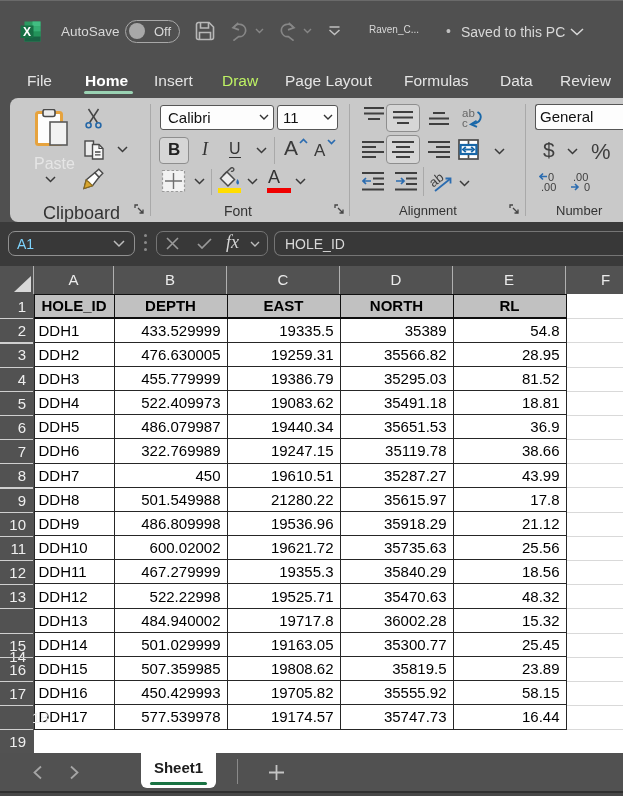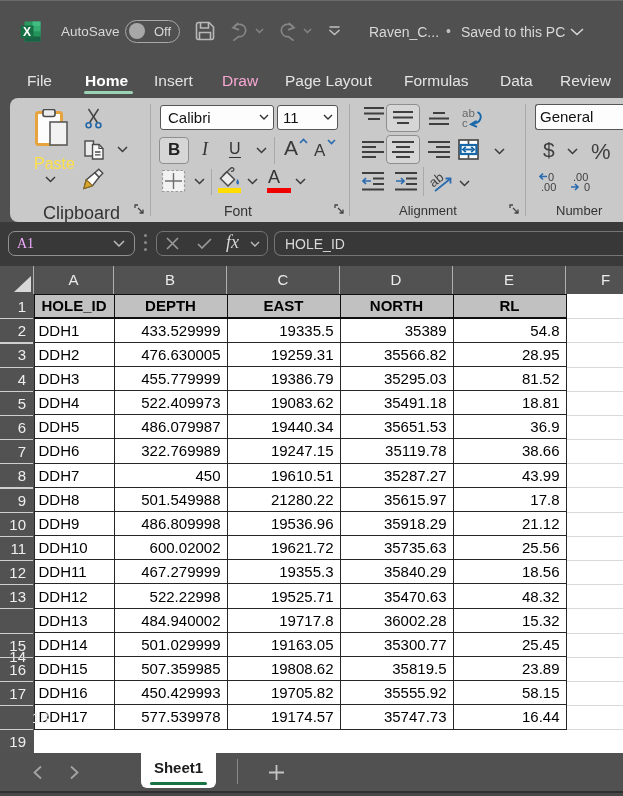--- a/index.html
+++ b/index.html
@@ -62,49 +62,49 @@
   </svg>
   <svg class="abs" style="left:303px;top:28px;" width="9" height="6" viewBox="0 0 9 6" fill="none" stroke="#878787" stroke-width="1.4">
     <path d="M1 1 L4.5 4.5 L8 1"></path>
   </svg>
 
   <svg class="abs" style="left:328px;top:26px;" width="13" height="10" viewBox="0 0 13 10" fill="none" stroke="#c0c0c0" stroke-width="1.5">
     <path d="M1.5 1 H11.5"></path>
     <path d="M1.5 4 L6.5 8.5 L11.5 4"></path>
   </svg>
 
-  <div class="abs" style="left:369px;top:24px;font-size:14px;color:#d8d8d8;">Raven_C...</div>
+  <div class="abs" style="left:369px;top:24px;font-size:10px;color:#d8d8d8;">Raven_C...</div>
   <div class="abs" style="left:446px;top:23px;font-size:14px;color:#c0c0c0;">•</div>
   <div class="abs" style="left:461px;top:24px;font-size:14px;color:#d8d8d8;">Saved to this PC</div>
   <svg class="abs" style="left:570px;top:28px;" width="14" height="8" viewBox="0 0 14 8" fill="none" stroke="#d8d8d8" stroke-width="1.5">
     <path d="M1 1 L7 6.5 L13 1"></path>
   </svg>
 
   <div class="abs" style="left:27px; top:72px;font-size:15.5px;color:#e4e4e4;">File</div>
   <div class="abs" style="left:85px; top:72px;font-size:15.5px;color:#ffffff;font-weight:700;">Home</div>
   <div class="abs" style="left:154px;top:72px;font-size:15.5px;color:#e4e4e4;">Insert</div>
-  <div class="abs" style="left:222px;top:72px;font-size:15.5px;color:#f9a8d4;">Draw</div>
+  <div class="abs" style="left:222px;top:72px;font-size:15.5px;color:#bef264;">Draw</div>
   <div class="abs" style="left:285px;top:72px;font-size:15.5px;color:#e4e4e4;">Page Layout</div>
   <div class="abs" style="left:404px;top:72px;font-size:15.5px;color:#e4e4e4;">Formulas</div>
   <div class="abs" style="left:500px;top:72px;font-size:15.5px;color:#e4e4e4;">Data</div>
   <div class="abs" style="left:560px;top:72px;font-size:15.5px;color:#e4e4e4;">Review</div>
   <div class="abs" style="left:84px;top:90.5px;width:49px;height:3.2px;background:#9ad2b3;border-radius:2px;"></div>
 
   <div class="abs" id="ribbon" style="left:10px;top:98px;width:613px;height:123.5px;background:#c9c9c9;border-radius:8px 0 0 8px;"></div>
 
   <div class="abs" style="left:150px;top:104px;width:1px;height:112px;background:#a9a9a9;"></div>
   <div class="abs" style="left:349px;top:104px;width:1px;height:112px;background:#a9a9a9;"></div>
   <div class="abs" style="left:525px;top:104px;width:1px;height:112px;background:#a9a9a9;"></div>
 
   <svg class="abs" style="left:35px;top:109px;" width="36" height="38" viewBox="0 0 36 38">
     <rect x="1.5" y="3.5" width="25" height="32" rx="2" fill="#fdfdfd" stroke="#e6a33e" stroke-width="3"></rect>
     <rect x="8" y="0.5" width="12" height="7" rx="2" fill="#ececec" stroke="#4a4a4a" stroke-width="1.6"></rect>
     <rect x="15" y="13" width="17" height="23" fill="#f2f2f2" stroke="#5a5a5a" stroke-width="1.6"></rect>
   </svg>
-  <div class="abs" style="left:34px;top:155px;font-size:16px;color:#fde047;">Paste</div>
+  <div class="abs" style="left:34px;top:155px;font-size:16px;color:#e5e5e5;">Paste</div>
   <svg class="abs" style="left:45px;top:176px;" width="11" height="7" viewBox="0 0 11 7" fill="none" stroke="#3b3b3b" stroke-width="1.5">
     <path d="M1 1 L5.5 5.5 L10 1"></path>
   </svg>
 
   <svg class="abs" style="left:85px;top:108px;" width="17" height="22" viewBox="0 0 17 22" fill="none">
     <path d="M3.5 1 L12.3 14.5" stroke="#444" stroke-width="1.5"></path>
     <path d="M13.5 1 L4.7 14.5" stroke="#444" stroke-width="1.5"></path>
     <circle cx="3.6" cy="17.3" r="2.5" stroke="#2467a7" stroke-width="1.6"></circle>
     <circle cx="13.4" cy="17.3" r="2.5" stroke="#2467a7" stroke-width="1.6"></circle>
   </svg>
@@ -273,21 +273,21 @@
   <svg class="abs" style="left:570px;top:172px;" width="22" height="20" viewBox="0 0 22 20">
     <text x="3" y="8.5" font-size="11" fill="#3f3f3f" font-family="Liberation Sans">.00</text>
     <text x="14" y="19" font-size="11" fill="#3f3f3f" font-family="Liberation Sans">0</text>
     <path d="M1 15 H8 M5 12 L8 15 L5 18" stroke="#2b6cb0" stroke-width="1.6" fill="none"></path>
   </svg>
   <div class="abs" style="left:556px;top:203px;font-size:13px;color:#333;">Number</div>
 
   <div class="abs" style="left:0;top:221.5px;width:623px;height:44px;background:#3a3a3a;"></div>
 
   <div class="abs" style="left:8px;top:231px;width:127px;height:25px;background:#383838;border:1px solid #909090;border-radius:7px;"></div>
-  <div class="abs" style="left:17px;top:236px;font-size:14px;color:#f0abfc;font-family:Liberation Serif, serif;">A1</div>
+  <div class="abs" style="left:17px;top:236px;font-size:14px;color:#7dd3fc;">A1</div>
   <svg class="abs" style="left:113px;top:240px;" width="12" height="8" viewBox="0 0 12 8" fill="none" stroke="#bdbdbd" stroke-width="1.5">
     <path d="M1 1 L6 6 L11 1"></path>
   </svg>
 
   <div class="abs" style="left:144px;top:234px;width:3px;height:3px;border-radius:50%;background:#8a8a8a;"></div>
   <div class="abs" style="left:144px;top:241px;width:3px;height:3px;border-radius:50%;background:#8a8a8a;"></div>
   <div class="abs" style="left:144px;top:248px;width:3px;height:3px;border-radius:50%;background:#8a8a8a;"></div>
 
   <div class="abs" style="left:156px;top:231px;width:112px;height:25px;background:#383838;border:1px solid #757575;border-radius:7px;"></div>
   <svg class="abs" style="left:166px;top:237px;" width="13" height="13" viewBox="0 0 13 13" fill="none" stroke="#9a9a9a" stroke-width="1.6">

